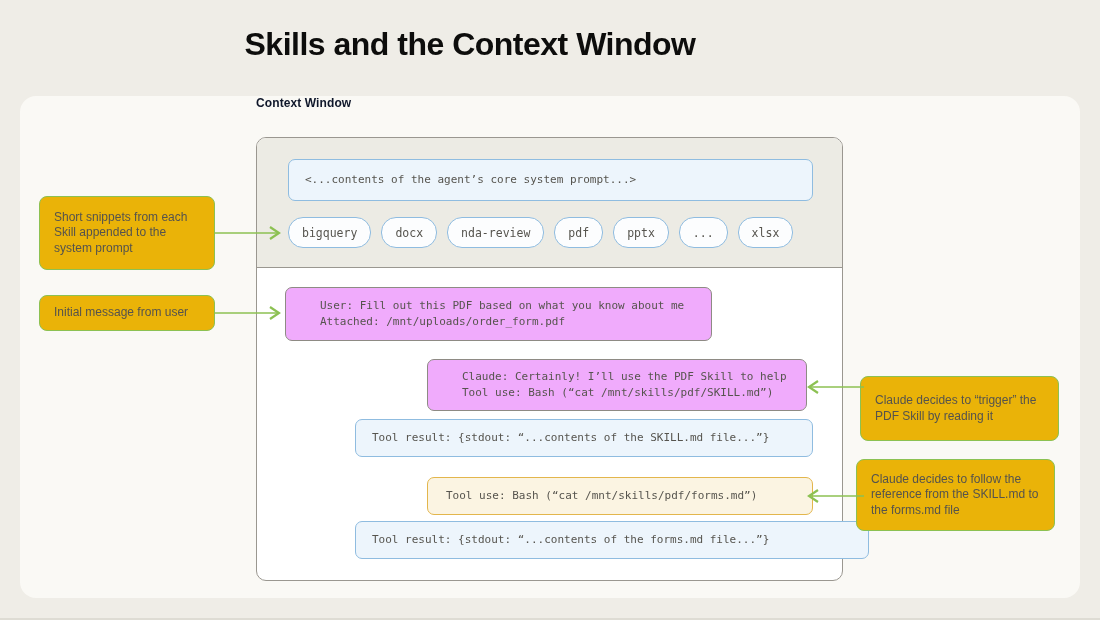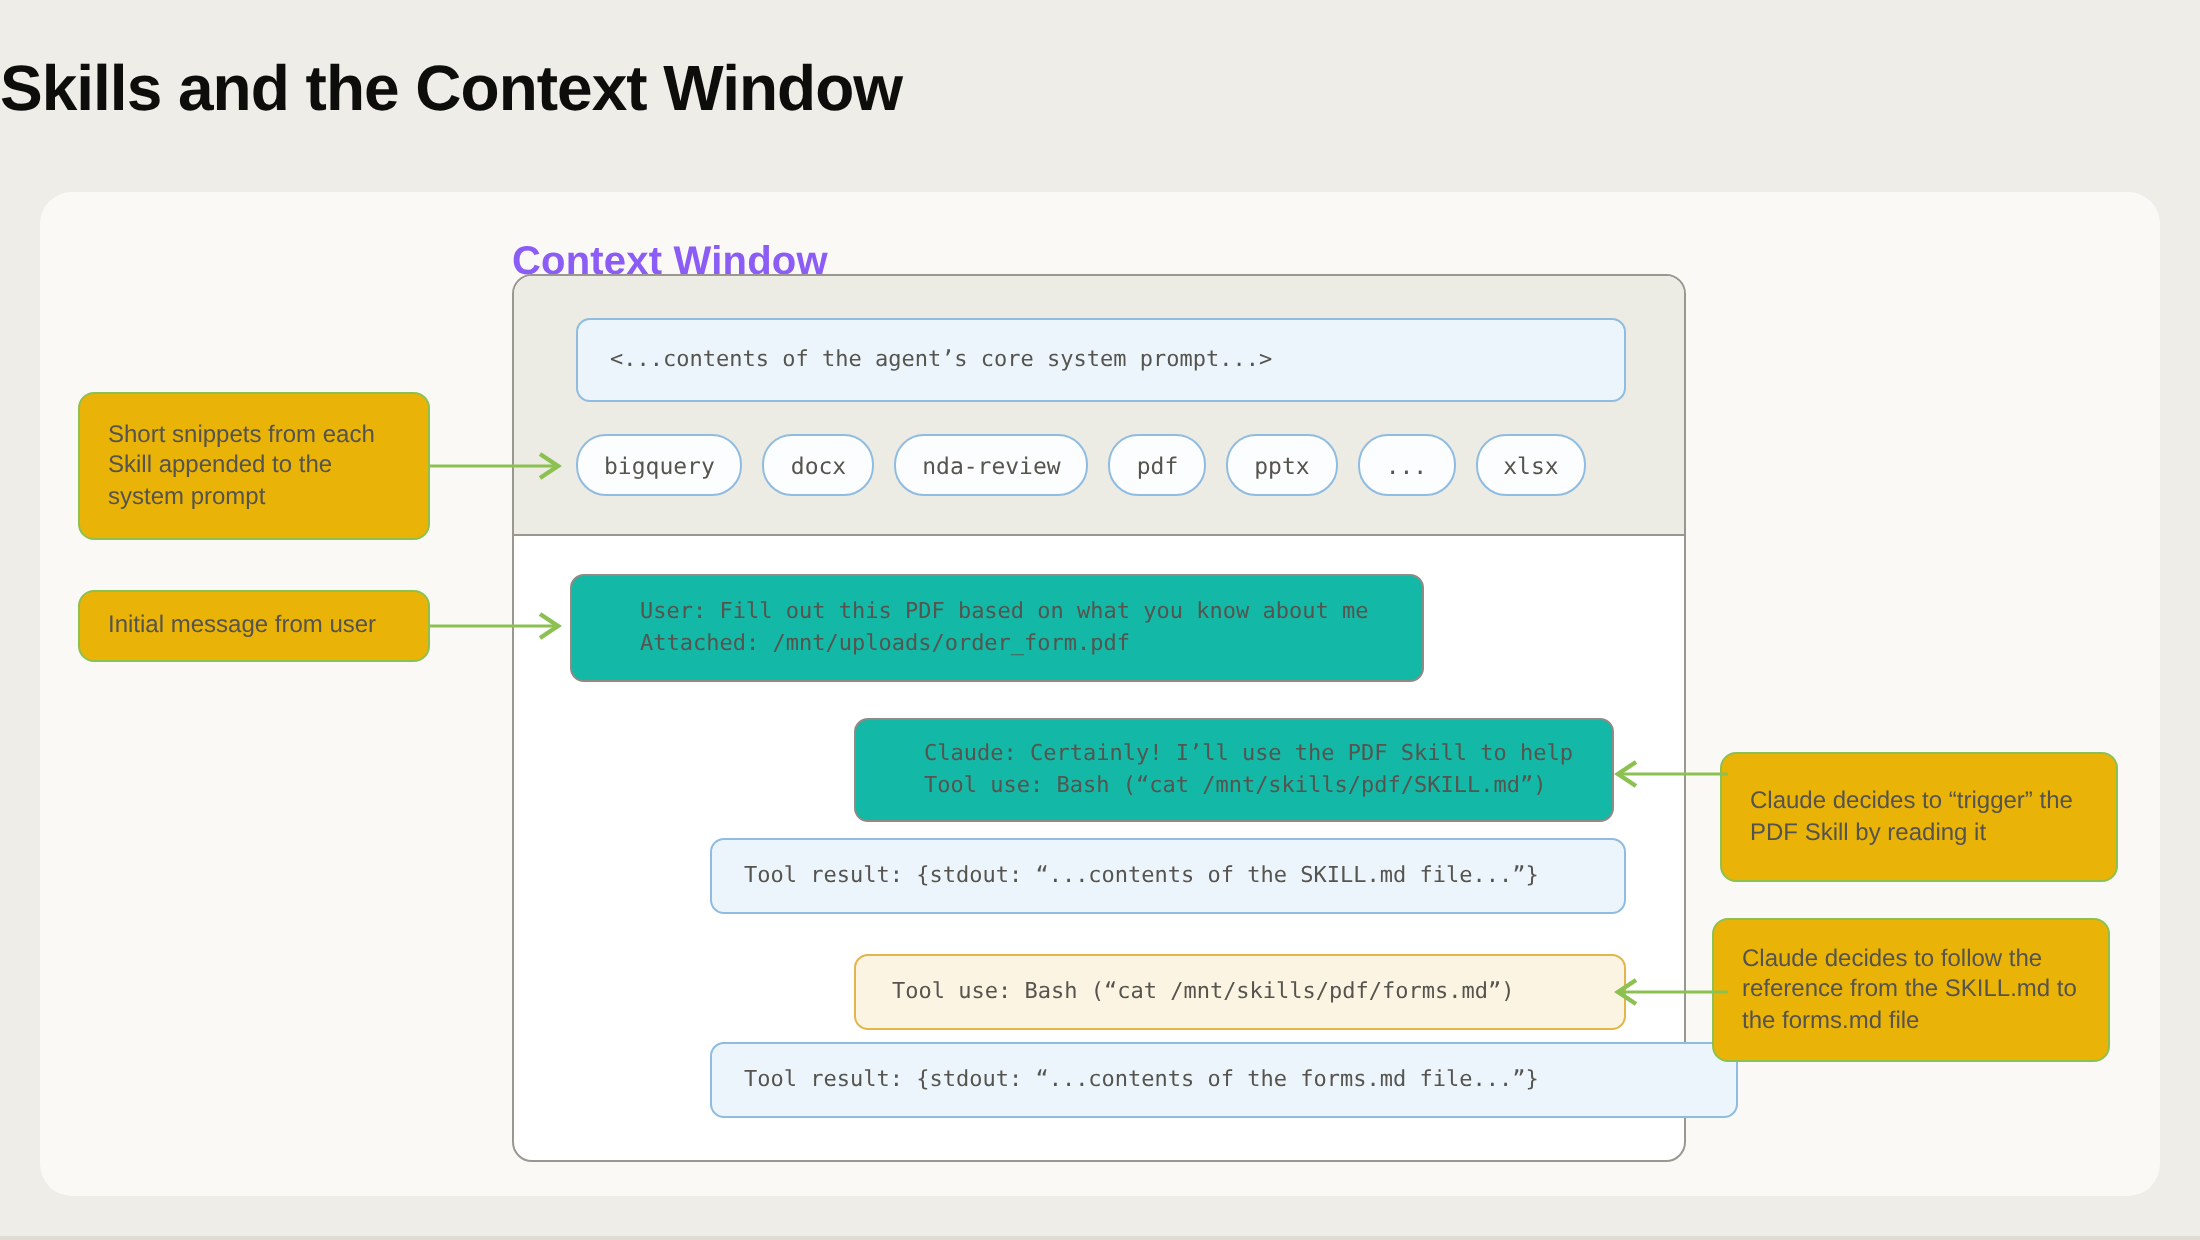--- a/index.html
+++ b/index.html
@@ -14,20 +14,21 @@
     overflow: hidden;
     position: relative;
   }
 
   
   .page-title {
     position: absolute;
     top: 26px;
     left: 0;
     width: 940px;
+    text-align: center;
     font-size: 32px;
     font-weight: bold;
     letter-spacing: -0.5px;
     color: #0D0D0C;
   }
 
   
   .card {
     position: absolute;
     left: 20px;
@@ -43,24 +44,24 @@
     top: 618px;
     width: 1100px;
     height: 2px;
     background: #DEDCD4;
   }
 
   
   .ctx-label {
     position: absolute;
     left: 256px;
-    top: 120px;
-    font-size: 20px;
+    top: 96px;
+    font-size: 12px;
     font-weight: bold;
-    color: #8b5cf6;
+    color: #0f172a;
     letter-spacing: 0.1px;
   }
 
   
   .ctx-panel {
     position: absolute;
     left: 256px;
     top: 137px;
     width: 587px;
     height: 444px;
@@ -95,21 +96,21 @@
     justify-content: center;
     padding: 0 16px;
     white-space: pre;
   }
   .msgbox.blue {
     border: 1.5px solid #8FBCE0;
     background: #EDF5FC;
   }
   .msgbox.gray {
     border: 1.5px solid #8E8B84;
-    background: #14b8a6;
+    background: #f0abfc;
     padding-left: 34px;
   }
   .msgbox.amber {
     border: 1.5px solid #E3B64C;
     background: #FBF4E2;
   }
 
   
   .sysprompt {
     left: 31px;

